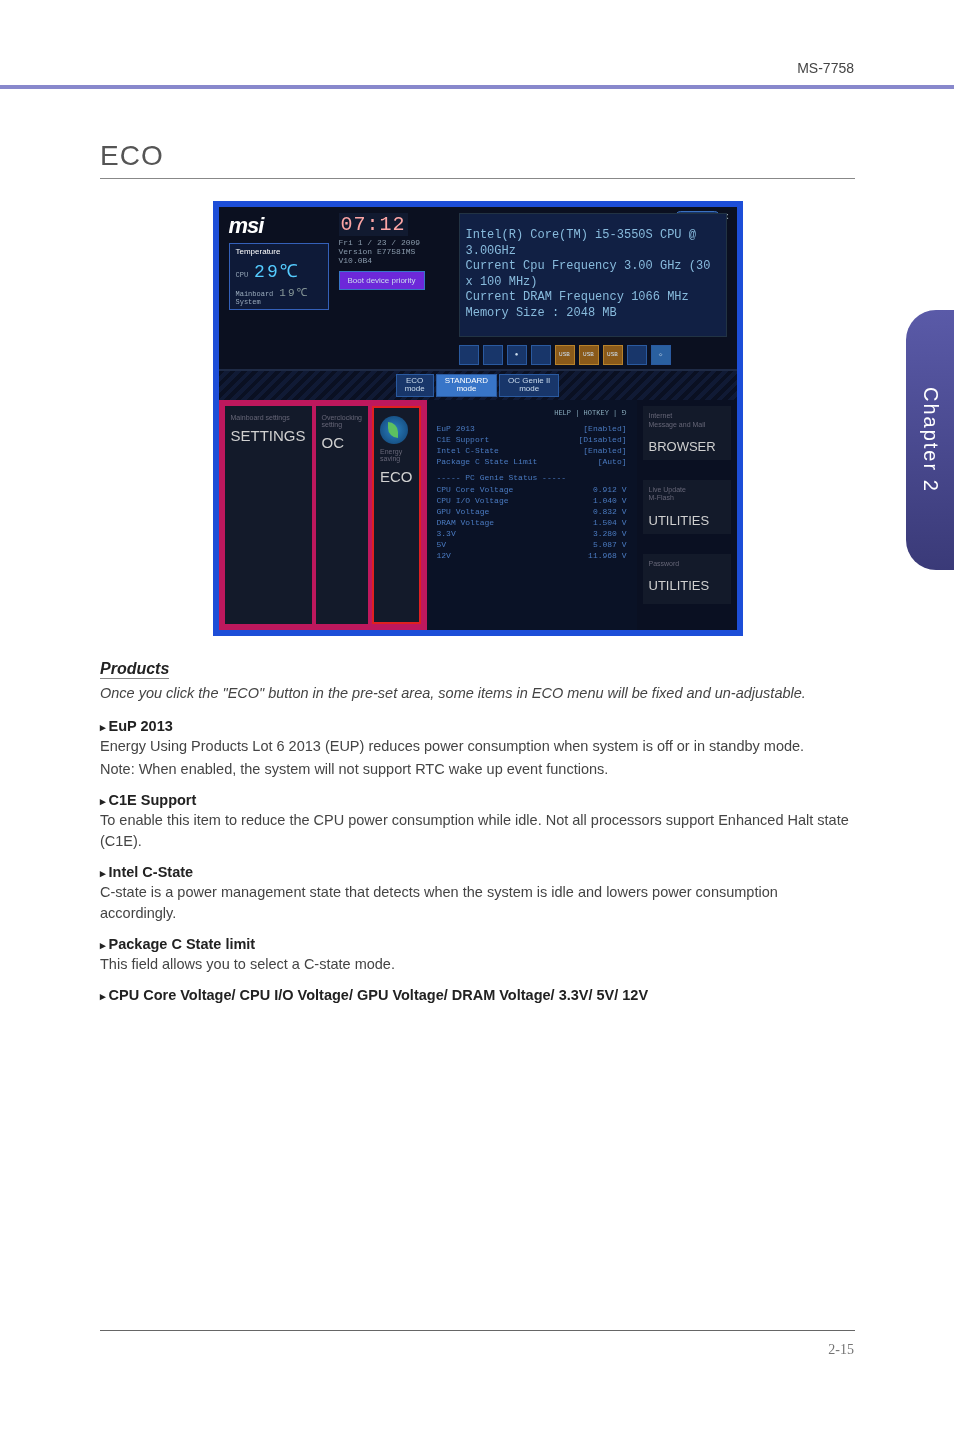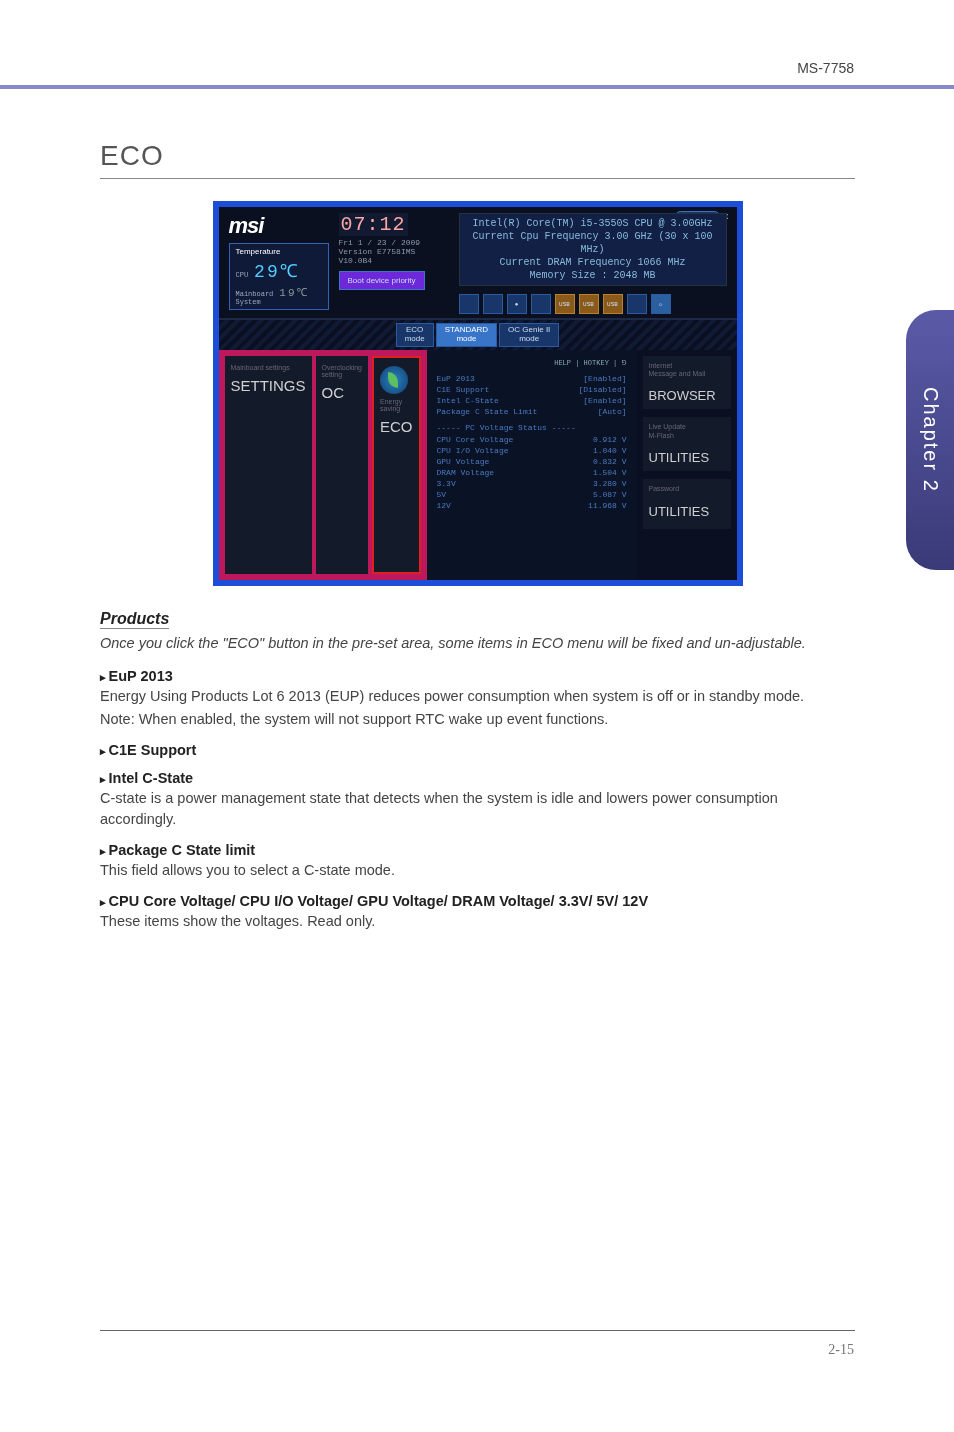--- a/index.html
+++ b/index.html
@@ -119,21 +119,21 @@
     margin-top: 6px;
     background: #6d28d9;
     border: 1px solid #3875c8;
     color: #cde;
     font-size: 8px;
     padding: 4px 8px;
     display: inline-block;
     font-family: Arial;
   }
   .bios-info-col { flex: 1; }
-  .cpu-info { background: #112044; border: 1px solid #234; padding: 3px 6px; color: #8bd; font-size: 10px; line-height: 1.3; text-align: center; }
+  .cpu-info { background: #112044; border: 1px solid #234; padding: 14px 6px; color: #8bd; font-size: 12px; line-height: 1.3; }
   .dev-icons { margin-top: 8px; display: flex; gap: 4px; }
   .dev-icon {
     width: 20px; height: 20px;
     background: #18366a;
     border: 1px solid #2a5aa0;
     display: flex; align-items: center; justify-content: center;
     font-size: 6px; color: #cde;
   }
   .dev-icon.usb { background: #8a5a1a; border-color: #b8822a; }
   .lang-pill {
@@ -181,21 +181,21 @@
   .eco-leaf {
     position: absolute; left: 8px; top: 6px;
     width: 10px; height: 16px;
     background: #5cc060;
     border-radius: 0 10px 0 10px;
   }
   .bios-center { flex: 1; padding: 6px 10px; background: #0a1226; }
   .help-top { text-align: right; color: #8ab; font-size: 7px; padding: 2px 0 6px; }
   .setting-row { display: flex; justify-content: space-between; color: #4a7ac0; font-size: 8px; padding: 1px 0; }
   .sep { color: #4a7ac0; font-size: 8px; margin: 6px 0 2px; }
-  .bios-right { flex: 0 0 100px; background: #0a1022; padding: 6px; display: flex; flex-direction: column; gap: 8px; }
+  .bios-right { flex: 0 0 100px; background: #0a1022; padding: 6px; display: flex; flex-direction: column; gap: 20px; }
   .r-panel { background: #131a2a; padding: 6px; min-height: 50px; }
   .r-sub { color: #667; font-size: 7px; font-family: Arial; line-height: 1.2; }
   .r-lbl { color: #d0d0d0; font-family: Arial; font-size: 13px; margin-top: 10px; }
 
   .important {
     font-style: italic;
     font-size: 16px;
     border-bottom: 1px solid #888;
     display: inline-block;
     margin-bottom: 4px;
@@ -331,21 +331,21 @@
             </div>
             <div class="setting-row">
               <span>Intel C-State</span>
               <span>[Enabled]</span>
             </div>
             <div class="setting-row">
               <span>Package C State Limit</span>
               <span>[Auto]</span>
             </div>
           </div>
-        <div class="sep">----- PC Voltage Status -----</div>
+        <div class="sep">----- PC Genie Status -----</div>
         <div id="health-list">
             <div class="setting-row">
               <span>CPU Core Voltage</span>
               <span>0.912 V</span>
             </div>
             <div class="setting-row">
               <span>CPU I/O Voltage</span>
               <span>1.040 V</span>
             </div>
             <div class="setting-row">
@@ -391,25 +391,25 @@
   </div>
 
   <div class="important">Products</div>
   <div class="important-body">Once you click the "ECO" button in the pre-set area, some items in ECO menu will be fixed and un-adjustable.</div>
 
   <div class="setting-title tri">EuP 2013</div>
   <div class="setting-body">Energy Using Products Lot 6 2013 (EUP) reduces power consumption when system is off or in standby mode.</div>
   <div class="setting-body">Note: When enabled, the system will not support RTC wake up event functions.</div>
 
   <div class="setting-title tri">C1E Support</div>
+  <div class="setting-body">To enable this item to reduce the CPU power consumption while idle. Not all processors support Enhanced Halt state (C1E).</div>
 
   <div class="setting-title tri">Intel C-State</div>
   <div class="setting-body">C-state is a power management state that detects when the system is idle and lowers power consumption accordingly.</div>
 
   <div class="setting-title tri">Package C State limit</div>
   <div class="setting-body">This field allows you to select a C-state mode.</div>
 
   <div class="setting-title tri">CPU Core Voltage/ CPU I/O Voltage/ GPU Voltage/ DRAM Voltage/ 3.3V/ 5V/ 12V</div>
-  <div class="setting-body">These items show the voltages. Read only.</div>
 </div>
 
 <div class="footer-line"></div>
 <div class="footer-pg">2-15</div>
 
 </body></html>

